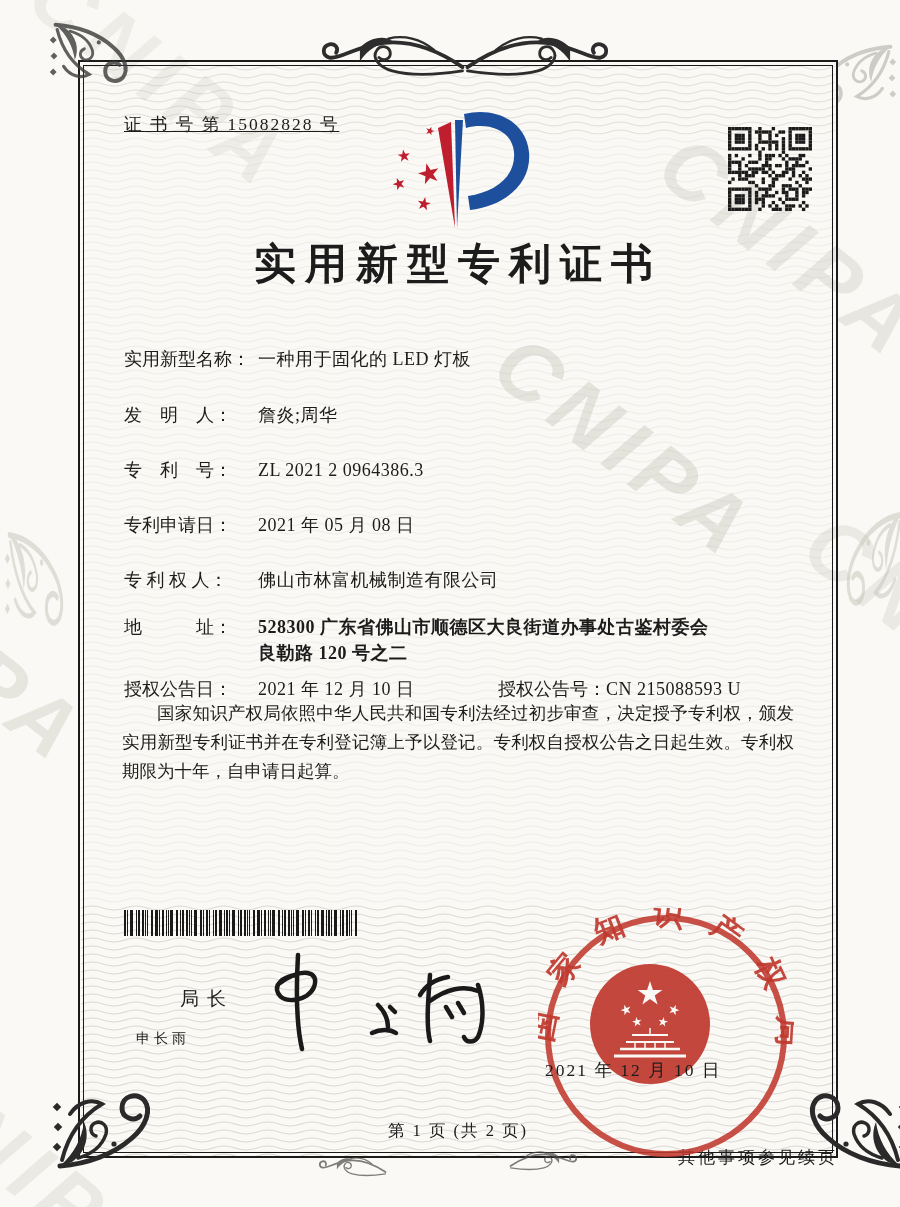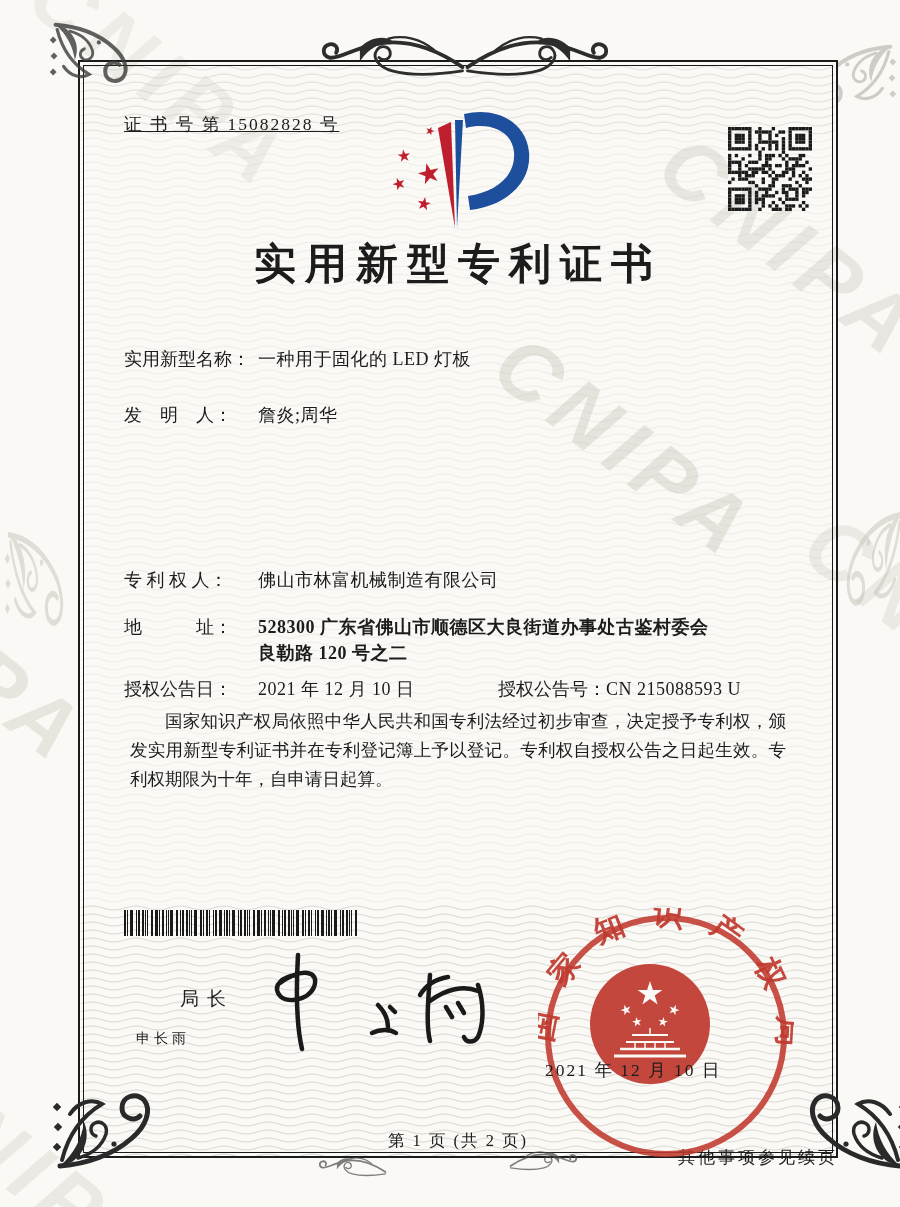--- a/index.html
+++ b/index.html
@@ -34,28 +34,28 @@
     left:78px;top:236px;width:760px;text-align:center;
     font-size:42px;font-weight:bold;letter-spacing:9px;white-space:nowrap;
   }
   .row{left:124px;width:672px;font-size:18px;line-height:26px;}
   .flabel{display:inline-block;min-width:134px;vertical-align:top;}
   .fvalue{letter-spacing:0.5px;}
   .addr-val{display:inline-block;vertical-align:top;max-width:520px;font-weight:bold;}
   .addr-line{display:block;}
   .pair2{position:absolute;left:374px;top:0;}
   .paras{left:122px;top:699px;width:672px;font-size:17.5px;line-height:29px;text-align:justify;}
-  .paras p{margin:8px;text-indent:2em;}
+  .paras p{margin:0;text-indent:2em;}
   .barcode{left:124px;top:910px;}
   .officer-title{left:136px;top:986px;font-size:19px;letter-spacing:8px;margin-left:44px;}
   .officer-name{left:136px;top:1030px;font-size:14px;letter-spacing:4px;}
   .signature{left:250px;top:945px;z-index:5;}
   .seal{left:538px;top:908px;z-index:5;}
   .seal-date{left:545px;top:1058px;font-size:17.5px;letter-spacing:2px;z-index:6;white-space:nowrap;}
-  .page-info{left:78px;top:1120px;width:760px;text-align:center;font-size:16.5px;letter-spacing:2px;margin-top:10px;}
+  .page-info{left:78px;top:1120px;width:760px;text-align:center;font-size:16.5px;letter-spacing:2px;}
   .continuation{left:78px;top:1146px;width:760px;text-align:right;font-size:17px;letter-spacing:3px;z-index:4;}
 </style>
 </head>
 <body>
 
 <div class="page">
 
   <svg width="0" height="0" style="position:absolute" aria-hidden="true">
     <defs>
       <path id="st" d="M0,-1 L0.2245,-0.309 L0.951,-0.309 L0.363,0.118 L0.588,0.809 L0,0.382 L-0.588,0.809 L-0.363,0.118 L-0.951,-0.309 L-0.2245,-0.309 Z"></path>
@@ -441,20 +441,26 @@
   </svg>
 
   <div class="content title abs">实用新型专利证书</div>
 
   <div class="content row abs" style="top:402px">
     <span class="flabel">发　明　人：</span><span class="fvalue">詹炎;周华</span>
   </div>
   <div class="content row abs" style="top:346px">
     <span class="flabel">实用新型名称：</span><span class="fvalue">一种用于固化的 LED 灯板</span>
   </div>
+  <div class="content row abs" style="top:457px">
+    <span class="flabel">专　利　号：</span><span class="fvalue">ZL 2021 2 0964386.3</span>
+  </div>
+  <div class="content row abs" style="top:512px">
+    <span class="flabel">专利申请日：</span><span class="fvalue">2021 年 05 月 08 日</span>
+  </div>
   <div class="content row abs" style="top:567px">
     <span class="flabel">专 利 权 人：</span><span class="fvalue">佛山市林富机械制造有限公司</span>
   </div>
   <div class="content row abs" style="top:614px">
     <span class="flabel">地　　　址：</span><span class="fvalue addr-val"><span class="addr-line">528300 广东省佛山市顺德区大良街道办事处古鉴村委会</span><span class="addr-line">良勒路 120 号之二</span></span>
   </div>
   <div class="content row abs" style="top:676px">
     <span class="flabel">授权公告日：</span><span class="fvalue">2021 年 12 月 10 日</span>
     <span class="pair2">
       <span>授权公告号：</span><span class="fvalue">CN 215088593 U</span>

